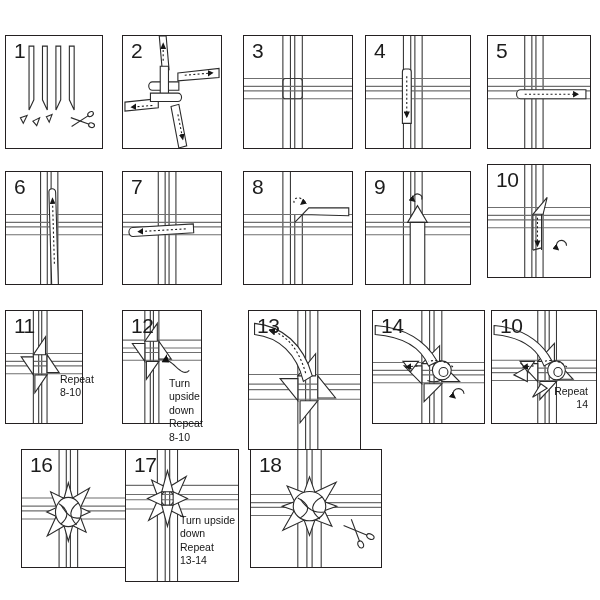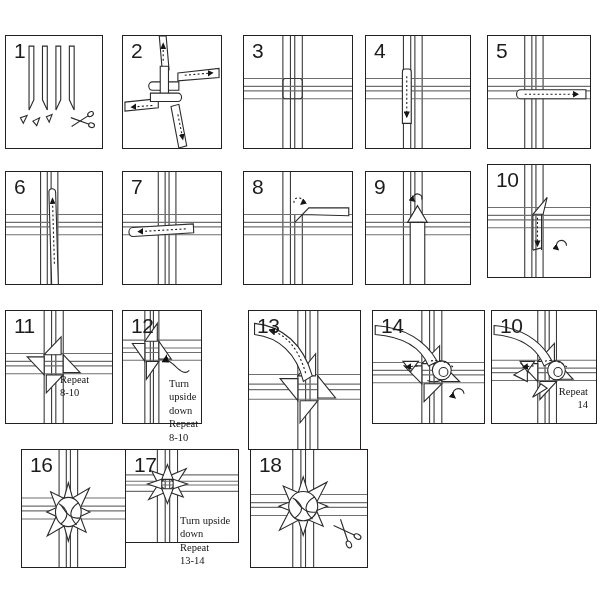--- a/index.html
+++ b/index.html
@@ -1,21 +1,21 @@
 <!DOCTYPE html>
 <html><head>
 <meta charset="utf-8">
 <style>
   html,body{margin:0;padding:0;background:#ffffff;}
   #canvas{position:relative;width:600px;height:600px;background:#ffffff;
           font-family:"Liberation Sans",sans-serif;overflow:hidden;}
   .panel{position:absolute;border:1.5px solid #242021;background:#fff;box-sizing:border-box;}
   .panel svg{position:absolute;left:0;top:0;width:100%;height:100%;}
   .num{position:absolute;top:3px;left:8px;font-size:21px;color:#1c1c1c;z-index:2;letter-spacing:-.5px;}
-  .cap{position:absolute;font-size:10.5px;line-height:1.28;color:#161616;white-space:pre-line;z-index:2;font-family:Liberation Serif, serif;}
+  .cap{position:absolute;font-size:10.5px;line-height:1.28;color:#161616;white-space:pre-line;z-index:2;}
   svg line,svg path,svg polygon,svg rect,svg circle,svg ellipse{vector-effect:non-scaling-stroke;}
   .dash{stroke-dasharray:2 2.3;stroke:#1e1e1e;}
 </style>
 </head>
 <body>
 
 <div id="canvas">
 
 <svg width="0" height="0" style="position:absolute" aria-hidden="true">
   <defs>
@@ -169,21 +169,21 @@
     <use href="#grid"></use>
     <polygon points="44,44 58,29 54,44" fill="#fff"></polygon>
     <line x1="44" y1="44" x2="44" y2="76"></line>
     <line x1="52.5" y1="44" x2="52.5" y2="76"></line>
     <line x1="44" y1="76" x2="52.5" y2="74"></line>
     <line class="dash" x1="48.5" y1="47" x2="48.5" y2="72" marker-end="url(#mA)"></line>
     <path d="M77,72 a5,4.6 0 1 0 -8.3,3.4" marker-end="url(#mA)"></path>
   </svg>
 </div>
 
-<div class="panel" style="left:5px;top:310px;width:108px;height:114px">
+<div class="panel" style="left:5px;top:310px;width:78px;height:114px">
   <div class="num">11</div>
   <div class="cap" style="left:54px;top:62px">Repeat
 8-10</div>
   <svg viewBox="0 0 100 100" preserveAspectRatio="none" stroke="#2b2b2b" stroke-width="1.1" fill="none">
     <use href="#grid"></use>
     <use href="#pin"></use>
   </svg>
 </div>
 
 <div class="panel" style="left:122px;top:310px;width:80px;height:114px">
@@ -243,34 +243,34 @@
 </div>
 
 <div class="panel" style="left:21px;top:449px;width:105px;height:119px">
   <div class="num">16</div>
   <svg viewBox="0 0 100 100" preserveAspectRatio="none" stroke="#2b2b2b" stroke-width="1.1" fill="none">
     <use href="#grid" transform="translate(0,3)"></use>
     <use href="#star8c" transform="translate(0,2)"></use>
   </svg>
 </div>
 
-<div class="panel" style="left:125px;top:449px;width:114px;height:94px">
+<div class="panel" style="left:125px;top:449px;width:114px;height:133px">
   <div class="num">17</div>
   <div class="cap" style="left:54px;top:64px">Turn upside
 down
 Repeat
 13-14</div>
   <svg viewBox="0 0 100 100" preserveAspectRatio="none" stroke="#2b2b2b" stroke-width="1.1" fill="none">
     <use href="#grid" transform="translate(-8,-11)"></use>
     <use href="#spikes4" transform="translate(37,37) rotate(45) scale(0.95) translate(-45,-51)"></use>
     <use href="#spikes4" transform="translate(37,37) scale(0.85) translate(-45,-51)"></use>
   </svg>
 </div>
 
-<div class="panel" style="left:250px;top:449px;width:118px;height:119px">
+<div class="panel" style="left:250px;top:449px;width:132px;height:119px">
   <div class="num">18</div>
   <svg viewBox="0 0 100 100" preserveAspectRatio="none" stroke="#2b2b2b" stroke-width="1.1" fill="none">
     <use href="#grid"></use>
     <use href="#star8c" transform="translate(0,-3)"></use>
     <use href="#scissors" transform="translate(84,84) rotate(-132)"></use>
   </svg>
 </div>
 
 </div>
 

